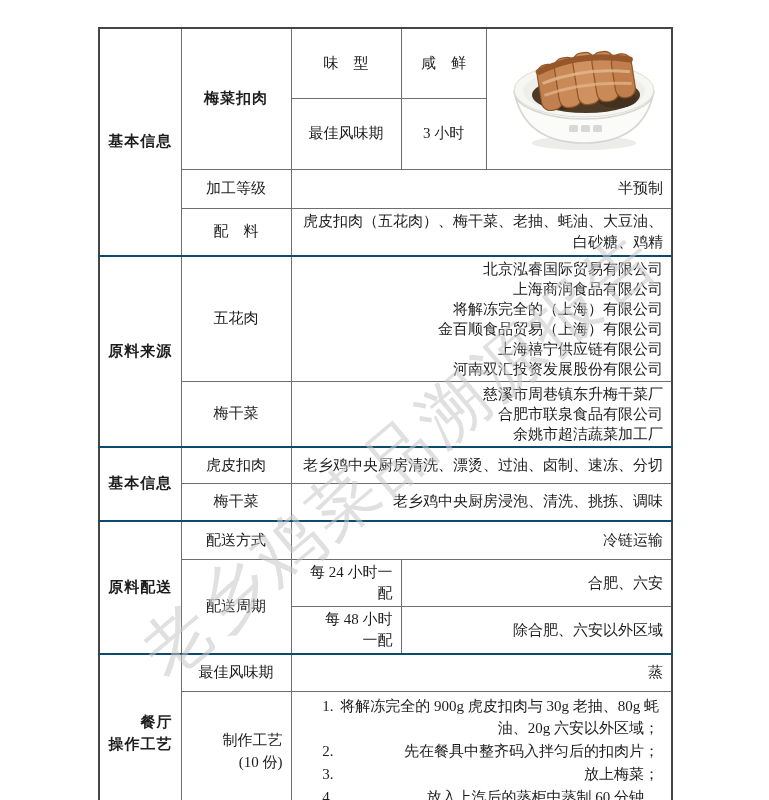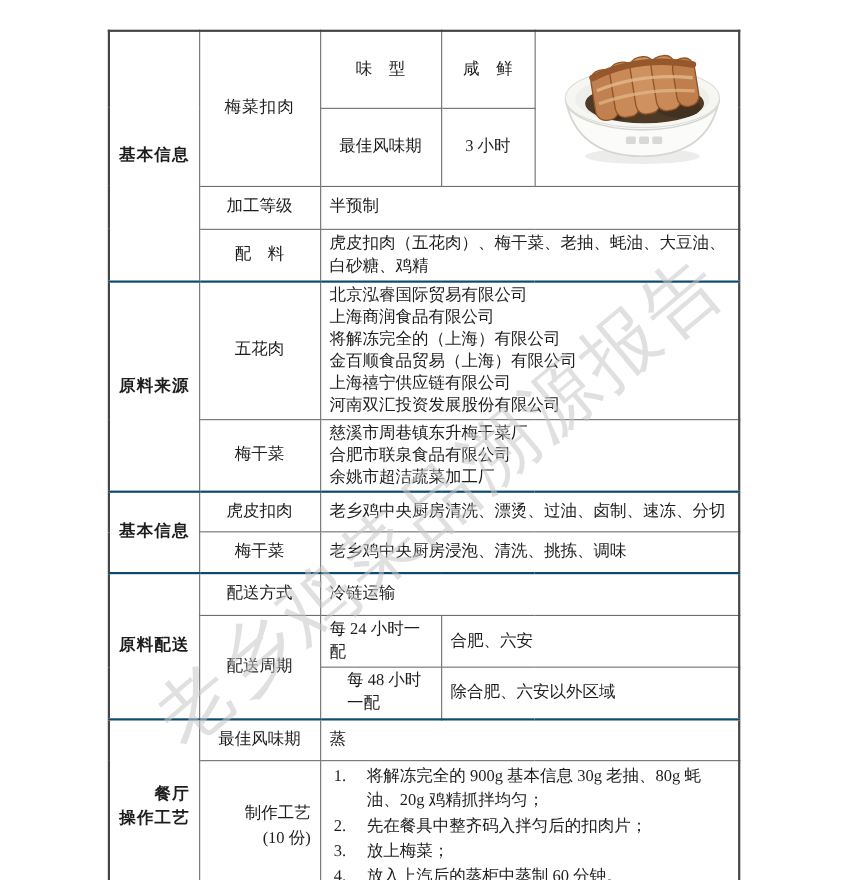--- a/index.html
+++ b/index.html
@@ -37,22 +37,22 @@
     border:1px solid #6e6e6e;
     font-size:15px;
     line-height:21px;
     vertical-align:middle;
     padding:2px 8px;
     overflow:hidden;
   }
   tr.secrow td{border-top:2px solid #0c4a6e;}
   td.lbl{text-align:center;padding:2px 4px;}
   td.sec{font-weight:bold;font-size:16px;text-align:center;letter-spacing:1px;margin-left:21px;}
-  td.dish{font-weight:normal;font-size:16px;text-align:center;letter-spacing:1px;}
-  td.val{text-align:left;padding-left:12px;}
+  td.dish{font-weight:bold;font-size:16px;text-align:center;letter-spacing:1px;}
+  td.val{text-align:right;padding-left:12px;}
   td.photo-cell{padding:2px;text-align:center;vertical-align:middle;}
   .lines div{line-height:20px;}
   .steps{padding:4px 0;}
   .step{display:flex;margin:1px 0;line-height:22px;}
   .step .n{flex:none;width:30px;padding-left:4px;}
   .step .t{flex:1;padding-right:4px;}
   .two-line div{line-height:22px;text-align:right;}
 </style>
 </head>
 <body>
@@ -174,21 +174,21 @@
       <td class="val" colspan="3">蒸</td>
     </tr>
     <tr style="height:113px">
       <td class="lbl two-line">
         <div>制作工艺</div>
         <div>(10 份)</div>
       </td>
       <td class="val steps" colspan="3">
         <div class="step">
           <span class="n">1.</span>
-          <span class="t">将解冻完全的 900g 基本信息 30g 老抽、80g 蚝油、20g 鸡精抓拌均匀；</span>
+          <span class="t">将解冻完全的 900g 虎皮扣肉与 30g 老抽、80g 蚝油、20g 六安以外区域；</span>
         </div>
         <div class="step">
           <span class="n">2.</span>
           <span class="t">先在餐具中整齐码入拌匀后的扣肉片；</span>
         </div>
         <div class="step">
           <span class="n">3.</span>
           <span class="t">放上梅菜；</span>
         </div>
         <div class="step">

